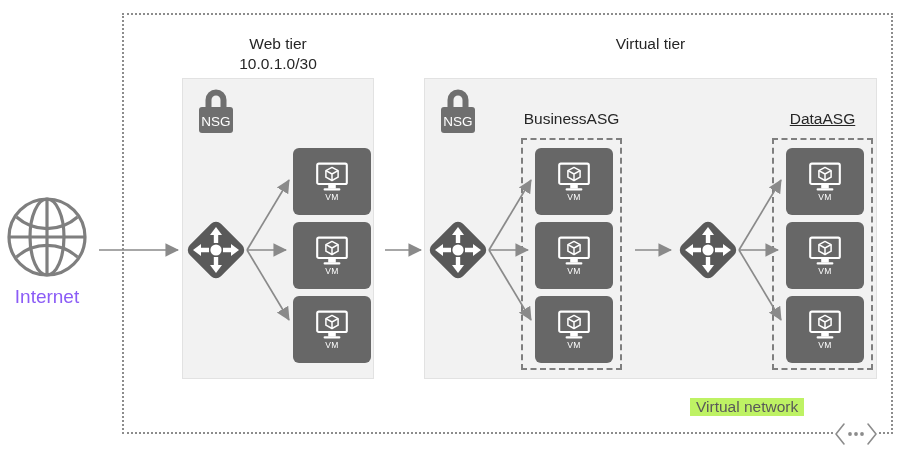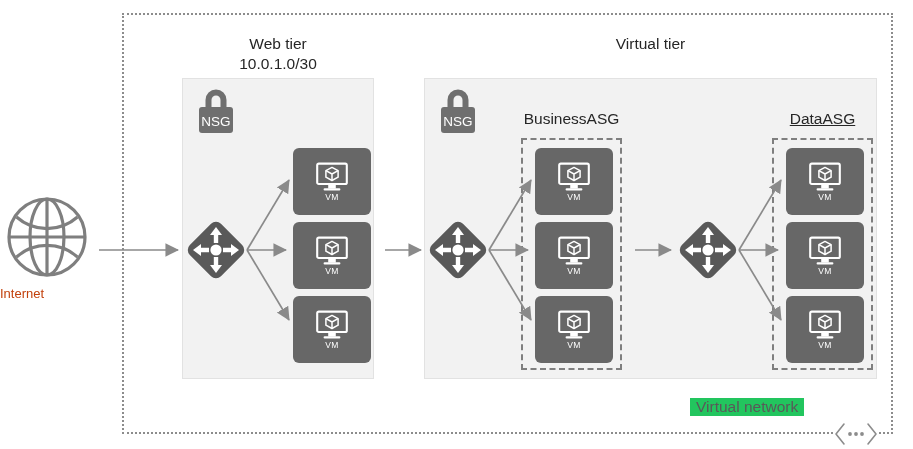--- a/index.html
+++ b/index.html
@@ -25,21 +25,21 @@
     height: 421px;
     border: 2px dotted #8c8c8c;
     box-sizing: border-box;
   }
   .vnet-label {
     position: absolute;
     left: 690px;
     top: 398px;
     font-size: 15.5px;
     color: #595959;
-    background: #22c55e;
+    background: #bef264;
     padding: 0 6px;
     white-space: nowrap;
   }
   .vnet-marker {
     position: absolute;
     left: 834px;
     top: 421px;
     width: 44px;
     height: 26px;
     background: #ffffff;
@@ -119,23 +119,23 @@
   
   .router-icon { position: absolute; width: 62px; height: 62px; }
 
   
   #internet-globe { position: absolute; left: 6px; top: 196px; width: 82px; height: 82px; }
   #internet-label {
     position: absolute;
     left: 0px;
     top: 286px;
     width: 94px;
-    text-align: left;
-    font-size: 13px;
-    color: #c2410c;
+    text-align: center;
+    font-size: 19px;
+    color: #8b5cf6;
     white-space: nowrap;
   }
 
   
   #connectors {
     position: absolute;
     left: 0; top: 0;
     width: 913px; height: 449px;
     pointer-events: none;
   }

